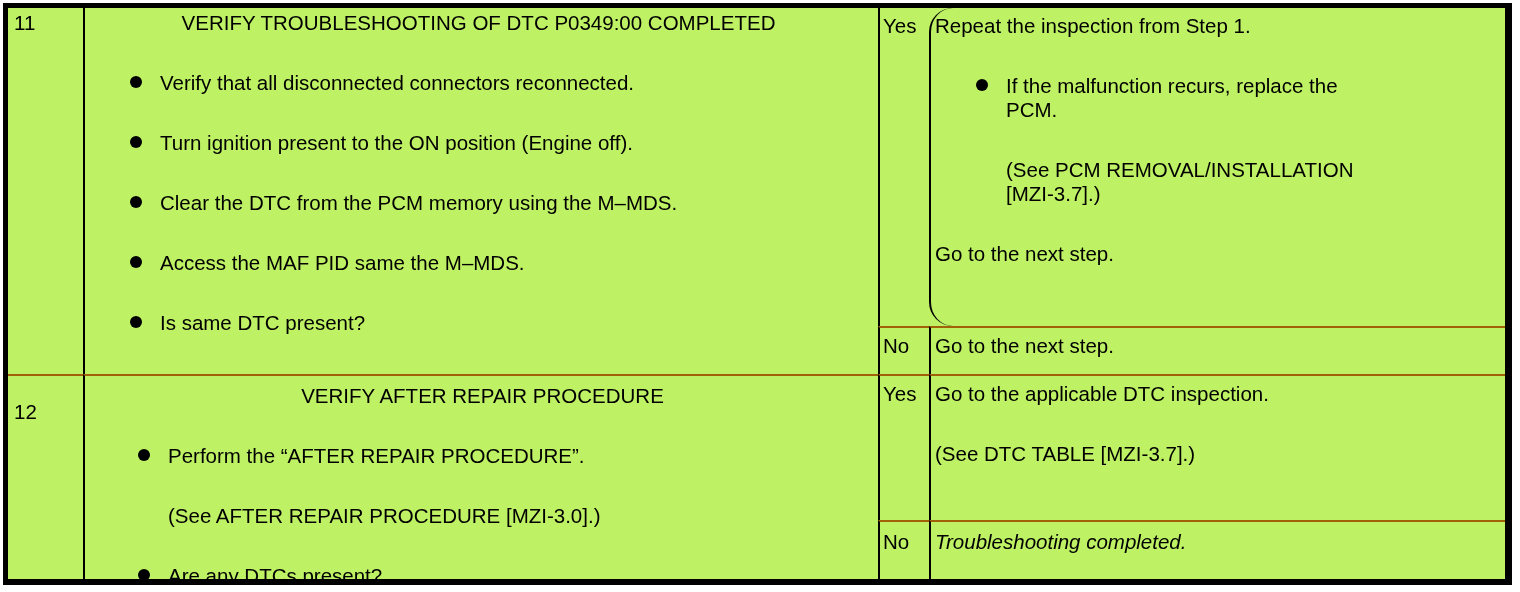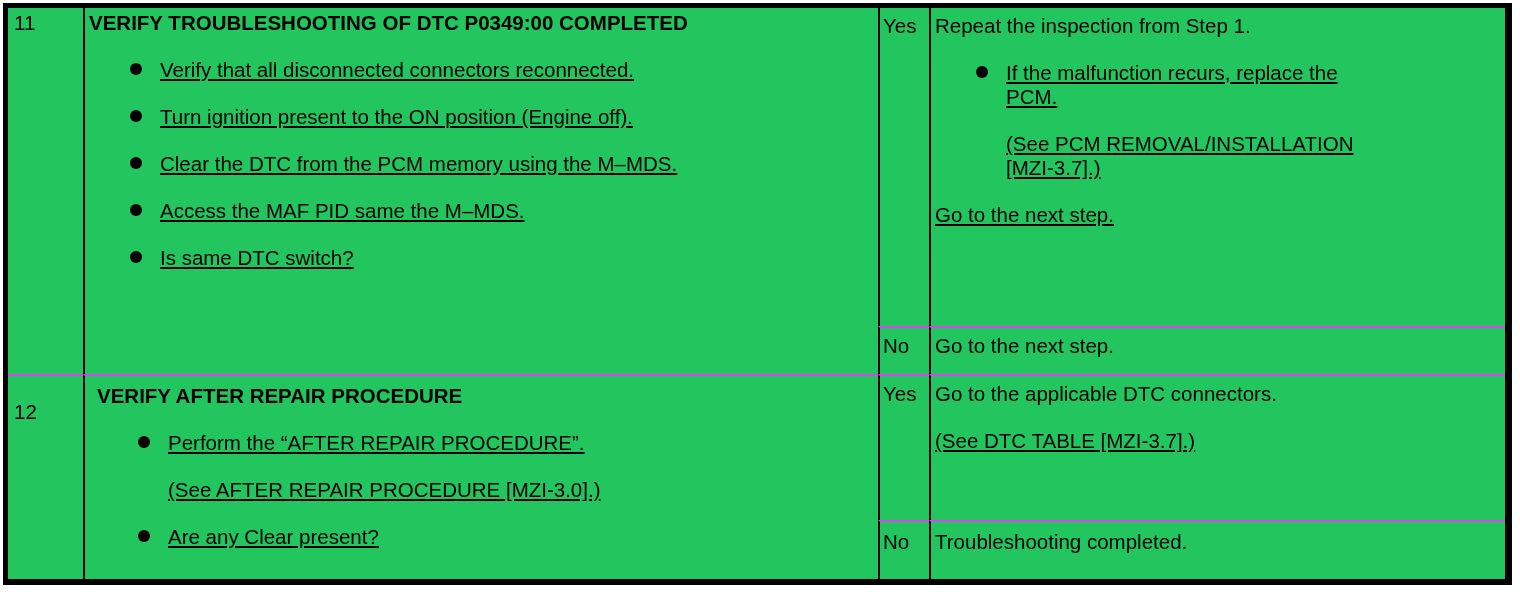--- a/index.html
+++ b/index.html
@@ -22,67 +22,67 @@
     left: 3px;
     top: 3px;
     width: 1509px;
     height: 582px;
     border-style: solid;
     border-color: #000;
     border-width: 5px 7px 6px 5px;
     display: grid;
     grid-template-columns: 75px 795px 51px 1fr;
     grid-template-rows: 318px 48px 146px 1fr;
-    background: #22c55e;
+    background: #bef264;
   }
   .cell { overflow: hidden; }
 
   
   .s11  { grid-area: 1 / 1 / 3 / 2; }
   .a11  { grid-area: 1 / 2 / 3 / 3; }
   .y11l { grid-area: 1 / 3 / 2 / 4; }
-  .y11r { grid-area: 1 / 4 / 2 / 5; }
+  .y11r { grid-area: 1 / 4 / 2 / 5; border-radius: 24px; }
   .n11l { grid-area: 2 / 3 / 3 / 4; }
   .n11r { grid-area: 2 / 4 / 3 / 5; }
   .s12  { grid-area: 3 / 1 / 5 / 2; }
   .a12  { grid-area: 3 / 2 / 5 / 3; }
   .y12l { grid-area: 3 / 3 / 4 / 4; }
   .y12r { grid-area: 3 / 4 / 4 / 5; }
   .n12l { grid-area: 4 / 3 / 5 / 4; }
-  .n12r { grid-area: 4 / 4 / 5 / 5; }
+  .n12r { grid-area: 4 / 4 / 5 / 5; font-style: italic; }
 
   
   .a11, .a12, .y11l, .n11l, .y12l, .n12l,
   .y11r, .n11r, .y12r, .n12r { border-left: 2px solid #000; }
   .s12, .a12, .y12l, .y12r,
-  .n11l, .n11r, .n12l, .n12r { border-top: 2px solid #d946ef; }
+  .n11l, .n11r, .n12l, .n12r { border-top: 2px solid #a16207; }
 
   
   .c-step   { padding: 3px 4px 0 6px; }
   .a11      { padding: 3px 10px 0 4px; }
   .a12      { padding: 8px 10px 0 12px; }
   .s12      { padding-top: 24px; }
   .c-label  { padding: 6px 12px 0 3px; }
   .c-result { padding: 6px 6px 0 4px; }
   .n12l, .n12r { padding-top: 8px; }
 
   .para, .btext { white-space: pre-line; }
-  .item { margin-top: 23px; position: relative; text-decoration: underline; }
+  .item { margin-top: 36px; position: relative; }
   .cell > :first-child { margin-top: 0; }
   .bullet, .indent { padding-left: 71px; }
   .dot {
     position: absolute;
     left: 41px;
     top: 5px;
     width: 12px;
     height: 12px;
     background: #000;
     border-radius: 50%;
   }
-  .title { font-weight: bold; }
+  .title { font-weight: normal; text-align: center; }
 </style>
 </head>
 <body>
 
 <div class="page">
   <div class="ts-table">
 
     <div class="cell c-step s11">11</div>
 
     <div class="cell a11">
@@ -98,21 +98,21 @@
       <div class="item bullet">
         <span class="dot"></span>
         <span class="btext">Clear the DTC from the PCM memory using the M–MDS.</span>
       </div>
       <div class="item bullet">
         <span class="dot"></span>
         <span class="btext">Access the MAF PID same the M–MDS.</span>
       </div>
       <div class="item bullet">
         <span class="dot"></span>
-        <span class="btext">Is same DTC switch?</span>
+        <span class="btext">Is same DTC present?</span>
       </div>
     </div>
 
     <div class="cell c-label y11l">Yes</div>
 
     <div class="cell c-result y11r">
       <div class="para">Repeat the inspection from Step 1.</div>
       <div class="item bullet">
         <span class="dot"></span>
         <span class="btext">If the malfunction recurs, replace the
@@ -133,28 +133,28 @@
 
     <div class="cell a12">
       <div class="title">VERIFY AFTER REPAIR PROCEDURE</div>
       <div class="item bullet">
         <span class="dot"></span>
         <span class="btext">Perform the “AFTER REPAIR PROCEDURE”.</span>
       </div>
       <div class="item indent para">(See AFTER REPAIR PROCEDURE [MZI-3.0].)</div>
       <div class="item bullet">
         <span class="dot"></span>
-        <span class="btext">Are any Clear present?</span>
+        <span class="btext">Are any DTCs present?</span>
       </div>
     </div>
 
     <div class="cell c-label y12l">Yes</div>
 
     <div class="cell c-result y12r">
-      <div class="para">Go to the applicable DTC connectors.</div>
+      <div class="para">Go to the applicable DTC inspection.</div>
       <div class="item para">(See DTC TABLE [MZI-3.7].)</div>
     </div>
 
     <div class="cell c-label n12l">No</div>
 
     <div class="cell c-result n12r">
       <div class="para">Troubleshooting completed.</div>
     </div>
 
   </div>

